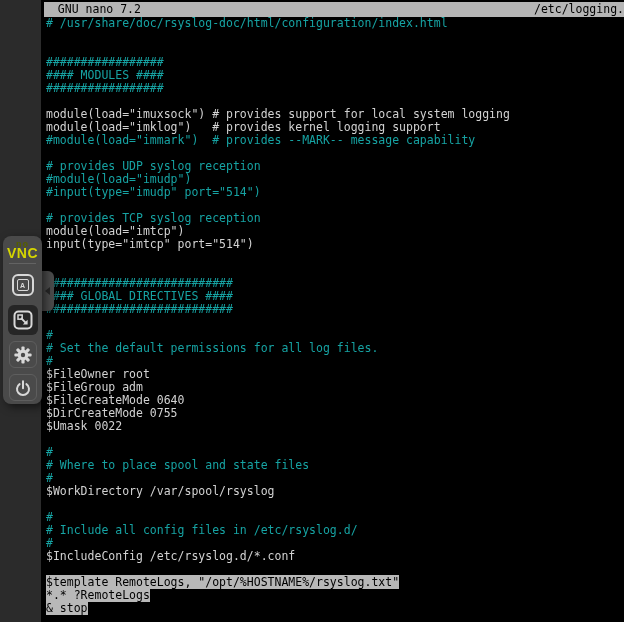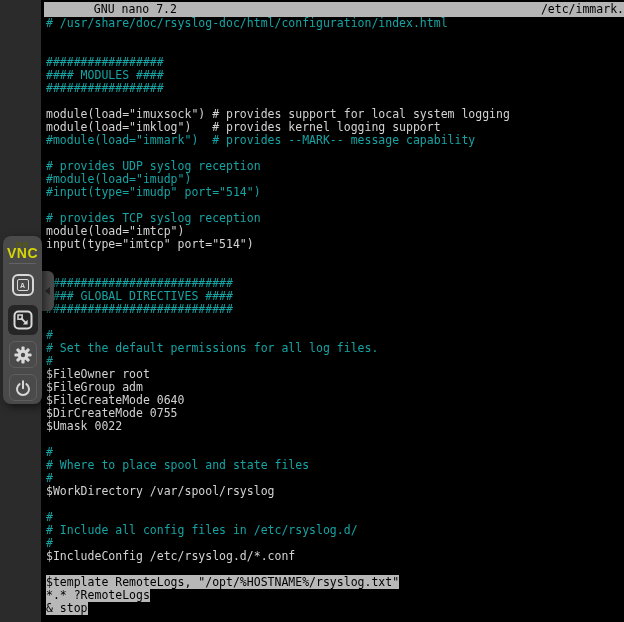--- a/index.html
+++ b/index.html
@@ -23,21 +23,21 @@
   }
   
   .terminal{
     position:absolute;left:41px;top:0;width:583px;height:622px;
     background:var(--term-bg);
   }
   .nano-header{
     position:absolute;left:3px;top:2px;right:0;height:15px;
     background:var(--header-bg);color:#000;
     font-size:11.5px;line-height:15px;white-space:pre;
-    display:flex;justify-content:space-between;overflow:hidden;padding-left:36px;
+    display:flex;justify-content:space-between;overflow:hidden;
   }
   .term-body{
     position:absolute;left:5px;top:17px;right:0;
     font-size:11.5px;line-height:13px;white-space:pre;
   }
   .line{height:13px;}
   .line.c{color:var(--comment);}
   .line.p{color:var(--plain);}
   .line .selbg{background:var(--selection-bg);color:#000;}
   
@@ -81,21 +81,21 @@
     color:var(--icon);font-size:7px;font-weight:bold;
     font-family:"Liberation Sans",sans-serif;
   }
 </style>
 </head>
 <body>
 
 <div class="terminal">
   <div class="nano-header">
     <span>  GNU nano 7.2</span>
-    <span>/etc/immark.</span>
+    <span>/etc/logging.</span>
   </div>
   <div class="term-body"><div class="line c"># /usr/share/doc/rsyslog-doc/html/configuration/index.html</div><div class="line ">&nbsp;</div><div class="line ">&nbsp;</div><div class="line c">#################</div><div class="line c">#### MODULES ####</div><div class="line c">#################</div><div class="line ">&nbsp;</div><div class="line p">module(load="imuxsock") # provides support for local system logging</div><div class="line p">module(load="imklog")   # provides kernel logging support</div><div class="line c">#module(load="immark")  # provides --MARK-- message capability</div><div class="line ">&nbsp;</div><div class="line c"># provides UDP syslog reception</div><div class="line c">#module(load="imudp")</div><div class="line c">#input(type="imudp" port="514")</div><div class="line ">&nbsp;</div><div class="line c"># provides TCP syslog reception</div><div class="line p">module(load="imtcp")</div><div class="line p">input(type="imtcp" port="514")</div><div class="line ">&nbsp;</div><div class="line ">&nbsp;</div><div class="line c">###########################</div><div class="line c">#### GLOBAL DIRECTIVES ####</div><div class="line c">###########################</div><div class="line ">&nbsp;</div><div class="line c">#</div><div class="line c"># Set the default permissions for all log files.</div><div class="line c">#</div><div class="line p">$FileOwner root</div><div class="line p">$FileGroup adm</div><div class="line p">$FileCreateMode 0640</div><div class="line p">$DirCreateMode 0755</div><div class="line p">$Umask 0022</div><div class="line ">&nbsp;</div><div class="line c">#</div><div class="line c"># Where to place spool and state files</div><div class="line c">#</div><div class="line p">$WorkDirectory /var/spool/rsyslog</div><div class="line ">&nbsp;</div><div class="line c">#</div><div class="line c"># Include all config files in /etc/rsyslog.d/</div><div class="line c">#</div><div class="line p">$IncludeConfig /etc/rsyslog.d/*.conf</div><div class="line ">&nbsp;</div><div class="line sel"><span class="selbg">$template RemoteLogs, "/opt/%HOSTNAME%/rsyslog.txt"</span></div><div class="line sel"><span class="selbg">*.* ?RemoteLogs</span></div><div class="line sel"><span class="selbg">&amp; stop</span></div></div>
 </div>
 
 <div class="vnc-handle">
   <div class="tri"></div>
 </div>
 
 <div class="vnc-bar">
   <div class="logo">

